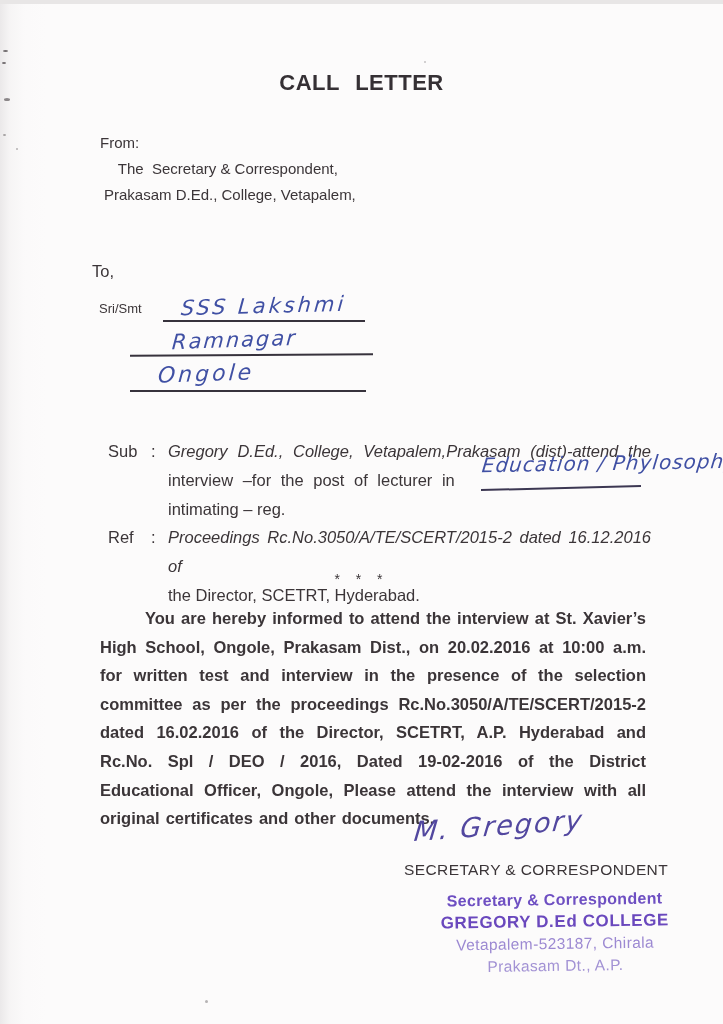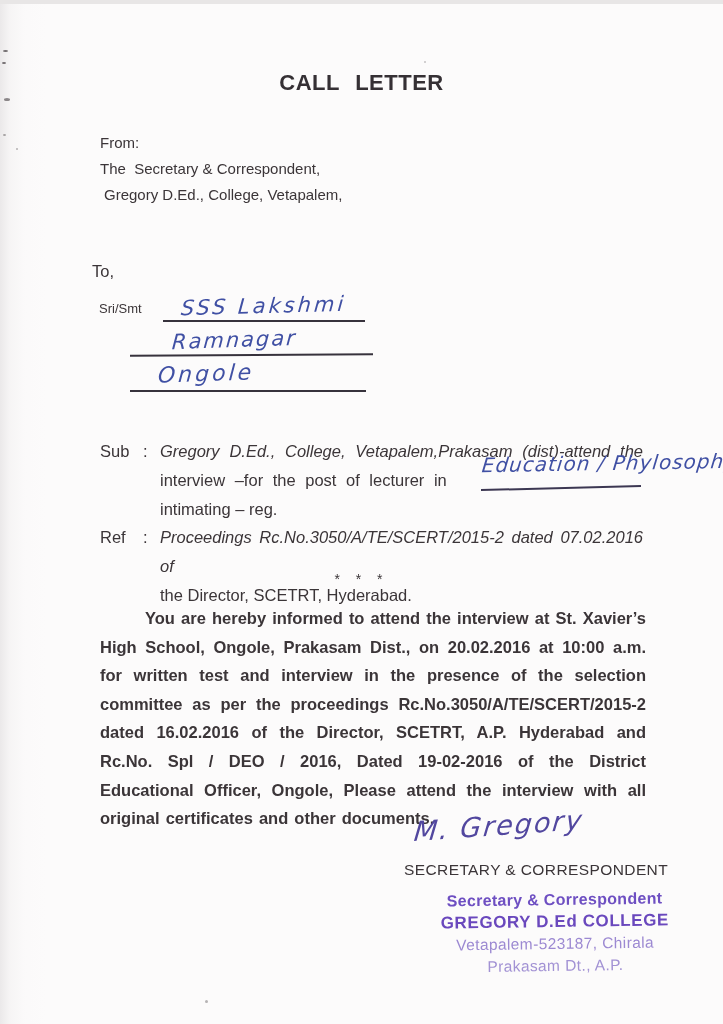--- a/index.html
+++ b/index.html
@@ -18,21 +18,21 @@
     background:linear-gradient(90deg, rgba(190,185,188,0.28) 0px, rgba(220,216,218,0.18) 10px, rgba(240,238,239,0.10) 24px, rgba(252,251,251,0) 46px);
     pointer-events:none;
   }
   .title {
     position:absolute; top:66px; left:0; right:0;
     text-align:center;
     font-size:22px; font-weight:bold;
     letter-spacing:0.5px; word-spacing:9px;
     color:#353034;
   }
-  .pre { white-space:pre-wrap; }
+  .pre { white-space:pre-wrap;text-align:center; }
   .from-block {
     position:absolute; left:100px; top:126px;
     font-size:15px; line-height:26px;
   }
   .from-block .addr2 { padding-left:4px; }
   .to-label { position:absolute; left:92px; top:258px; font-size:16.5px; }
   .srismt-label { position:absolute; left:99px; top:297px; font-size:13px; }
   .wline { position:absolute; height:0; border-bottom:2px solid #37323c; }
   .wl1 { left:163px; top:316px; width:202px; }
   .wl2 { left:130px; top:350px; width:243px; transform:rotate(-0.4deg); }
@@ -40,21 +40,21 @@
   .hw {
     position:absolute;
     font-family:"DejaVu Sans", sans-serif;
     font-style:italic;
     color:#4050a4;
   }
   .hw-name  { left:181px; top:290px; font-size:21px; letter-spacing:3px; transform:rotate(-1.5deg) skewX(-6deg); }
   .hw-addr1 { left:172px; top:324px; font-size:21px; letter-spacing:2px; transform:rotate(-2deg) skewX(-6deg); }
   .hw-addr2 { left:158px; top:357px; font-size:22px; letter-spacing:3px; transform:rotate(-2deg) skewX(-6deg); }
   .sec-block {
-    position:absolute; left:100px;
+    position:absolute; left:108px;
     display:flex;
     font-size:16.5px; line-height:29px;
   }
   .sub-block { top:433px; }
   .ref-block { top:519px; }
   .sec-label { width:43px; }
   .sec-colon { width:17px; }
   .sec-content { width:483px; }
   .justify-line { text-align:justify; text-align-last:justify;font-style:italic; }
   .sub-line2 { word-spacing:5px; }
@@ -115,21 +115,21 @@
 
 <div class="page">
 
   <div class="edge-shade"></div>
 
   <div class="title">CALL LETTER</div>
 
   <div class="from-block">
     <div>From:</div>
     <div class="pre">The  Secretary &amp; Correspondent,</div>
-    <div class="addr2">Gregory D.Ed., College, Vetapalem,</div>
+    <div class="addr2">Prakasam D.Ed., College, Vetapalem,</div>
   </div>
 
   <div class="to-label">To,</div>
   <div class="srismt-label">Sri/Smt</div>
 
   <div class="wline wl1"></div>
   <div class="wline wl2"></div>
   <div class="wline wl3"></div>
 
   <div class="hw hw-name">SSS Lakshmi</div>
@@ -146,21 +146,21 @@
     </div>
   </div>
 
   <div class="hw hw-subject">Education / Phylosophy</div>
   <div class="hw-underline"></div>
 
   <div class="sec-block ref-block">
     <div class="sec-label">Ref</div>
     <div class="sec-colon">:</div>
     <div class="sec-content">
-      <div class="justify-line">Proceedings Rc.No.3050/A/TE/SCERT/2015-2 dated 07.02.2016 of</div>
+      <div class="justify-line">Proceedings Rc.No.3050/A/TE/SCERT/2015-2 dated 16.12.2016 of</div>
       <div>the Director, SCETRT, Hyderabad.</div>
     </div>
   </div>
 
   <div class="stars">* * *</div>
 
   <div class="body-par">You are hereby informed to attend the interview at St. Xavier’s High School, Ongole, Prakasam Dist., on 20.02.2016 at 10:00 a.m. for written test and interview in the presence of the selection committee as per the proceedings Rc.No.3050/A/TE/SCERT/2015-2 dated 16.02.2016 of the Director, SCETRT, A.P. Hyderabad and Rc.No. Spl / DEO / 2016, Dated 19-02-2016 of the District Educational Officer, Ongole, Please attend the interview with all original certificates and other documents.</div>
 
   <div class="hw hw-signature">M. Gregory</div>
   <div class="sig-title">SECRETARY &amp; CORRESPONDENT</div>

